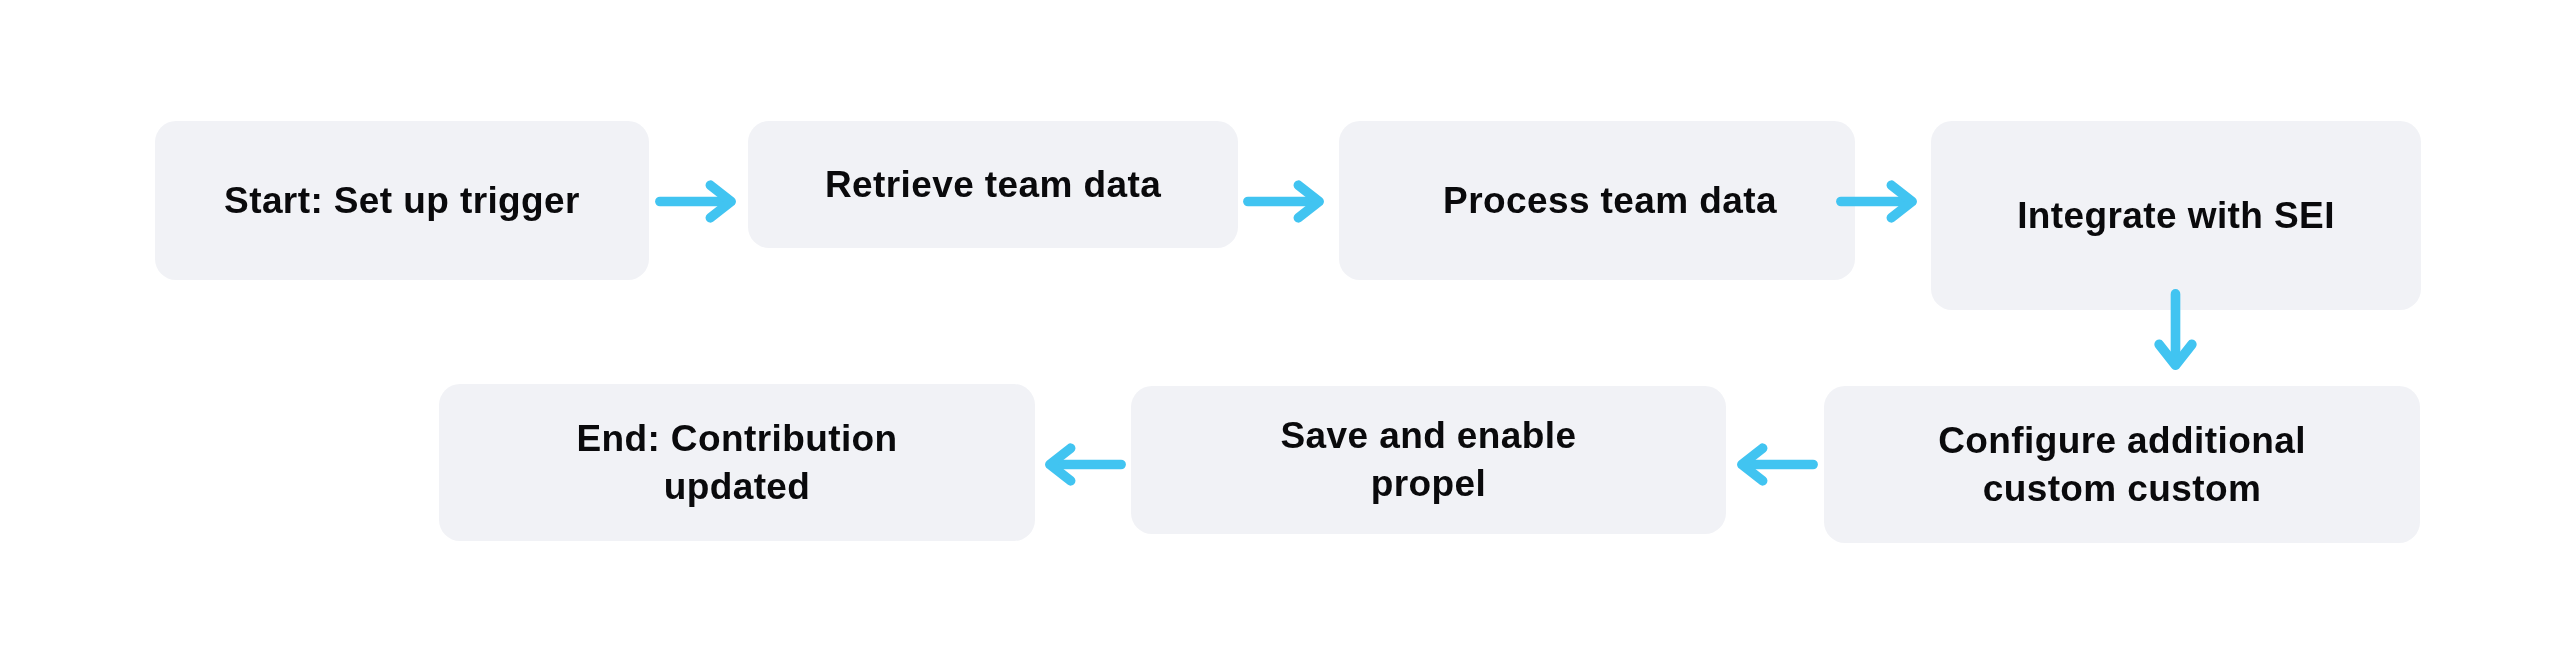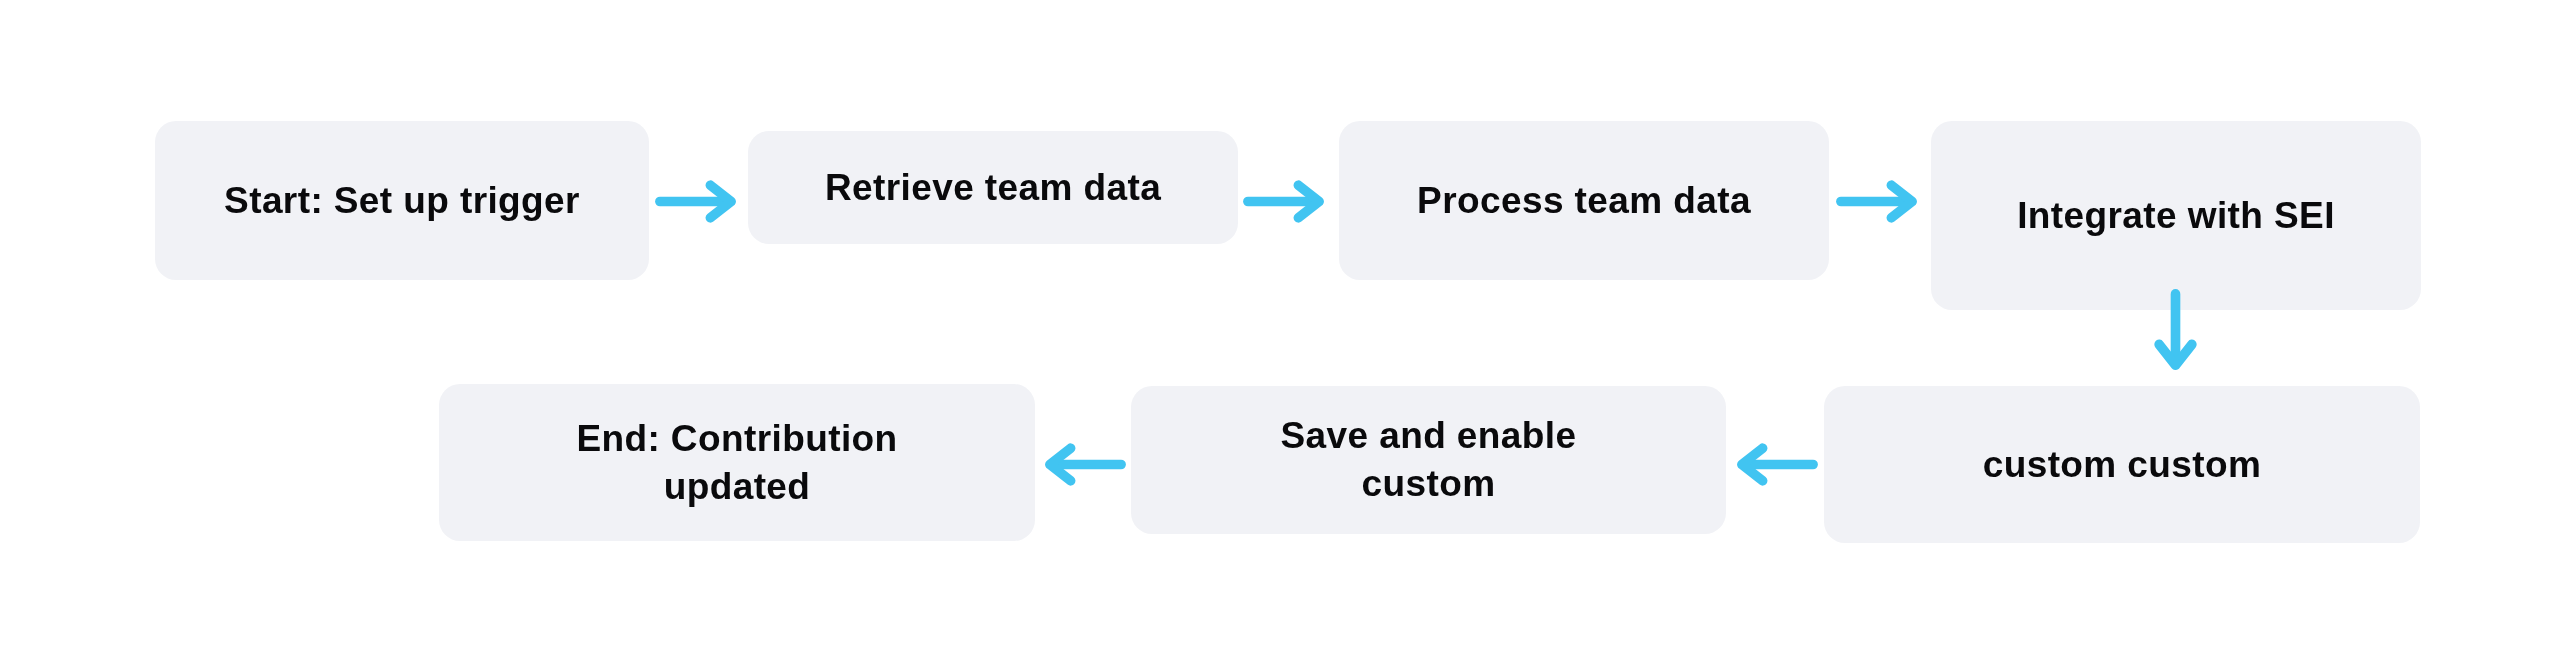--- a/index.html
+++ b/index.html
@@ -30,22 +30,22 @@
     font-size: 37px;
     line-height: 48px;
     letter-spacing: 0.4px;
   }
   .node .line {
     display: block;
     white-space: nowrap;
   }
   
   .n0 { left: 155px;  top: 121px; width: 494px; height: 159px; }
-  .n1 { left: 748px; top: 131px; width: 490px; height: 113px; }
-  .n2 { left: 1339px; top: 121px; width: 490px; height: 159px; }
+  .n1 { left: 748px; top: 121px; width: 490px; height: 127px; }
+  .n2 { left: 1339px; top: 121px; width: 490px; height: 159px; padding-left: 26px; }
   .n3 { left: 1931px; top: 121px; width: 490px; height: 189px; }
   
   .n4 { left: 1824px; top: 386px; width: 596px; height: 157px; }
   .n5 { left: 1131px; top: 386px; width: 595px; height: 148px; }
   .n6 { left: 439px;  top: 384px; width: 596px; height: 157px; }
 
   .arrow {
     position: absolute;
     color: var(--arrow-color, #41c4f1);
   }
@@ -104,33 +104,34 @@
   </div>
 
   <div class="arrow a-d1">
     <svg viewBox="0 0 60 128" fill="none" stroke="currentColor" stroke-width="13" stroke-linecap="round" stroke-linejoin="round">
       <line x1="30" y1="8" x2="30" y2="100"></line>
       <polyline points="8,76 30,104 52,76"></polyline>
     </svg>
   </div>
 
   <div class="node n4">
+    <span class="line">Configure additional</span>
     <span class="line">custom custom</span>
   </div>
 
   <div class="arrow a-l1">
     <svg viewBox="0 0 120 60" fill="none" stroke="currentColor" stroke-width="13" stroke-linecap="round" stroke-linejoin="round">
       <line x1="112" y1="30" x2="20" y2="30"></line>
       <polyline points="44,8 16,30 44,52"></polyline>
     </svg>
   </div>
 
   <div class="node n5">
     <span class="line">Save and enable</span>
-    <span class="line">custom</span>
+    <span class="line">propel</span>
   </div>
 
   <div class="arrow a-l2">
     <svg viewBox="0 0 120 60" fill="none" stroke="currentColor" stroke-width="13" stroke-linecap="round" stroke-linejoin="round">
       <line x1="112" y1="30" x2="20" y2="30"></line>
       <polyline points="44,8 16,30 44,52"></polyline>
     </svg>
   </div>
 
   <div class="node n6">

